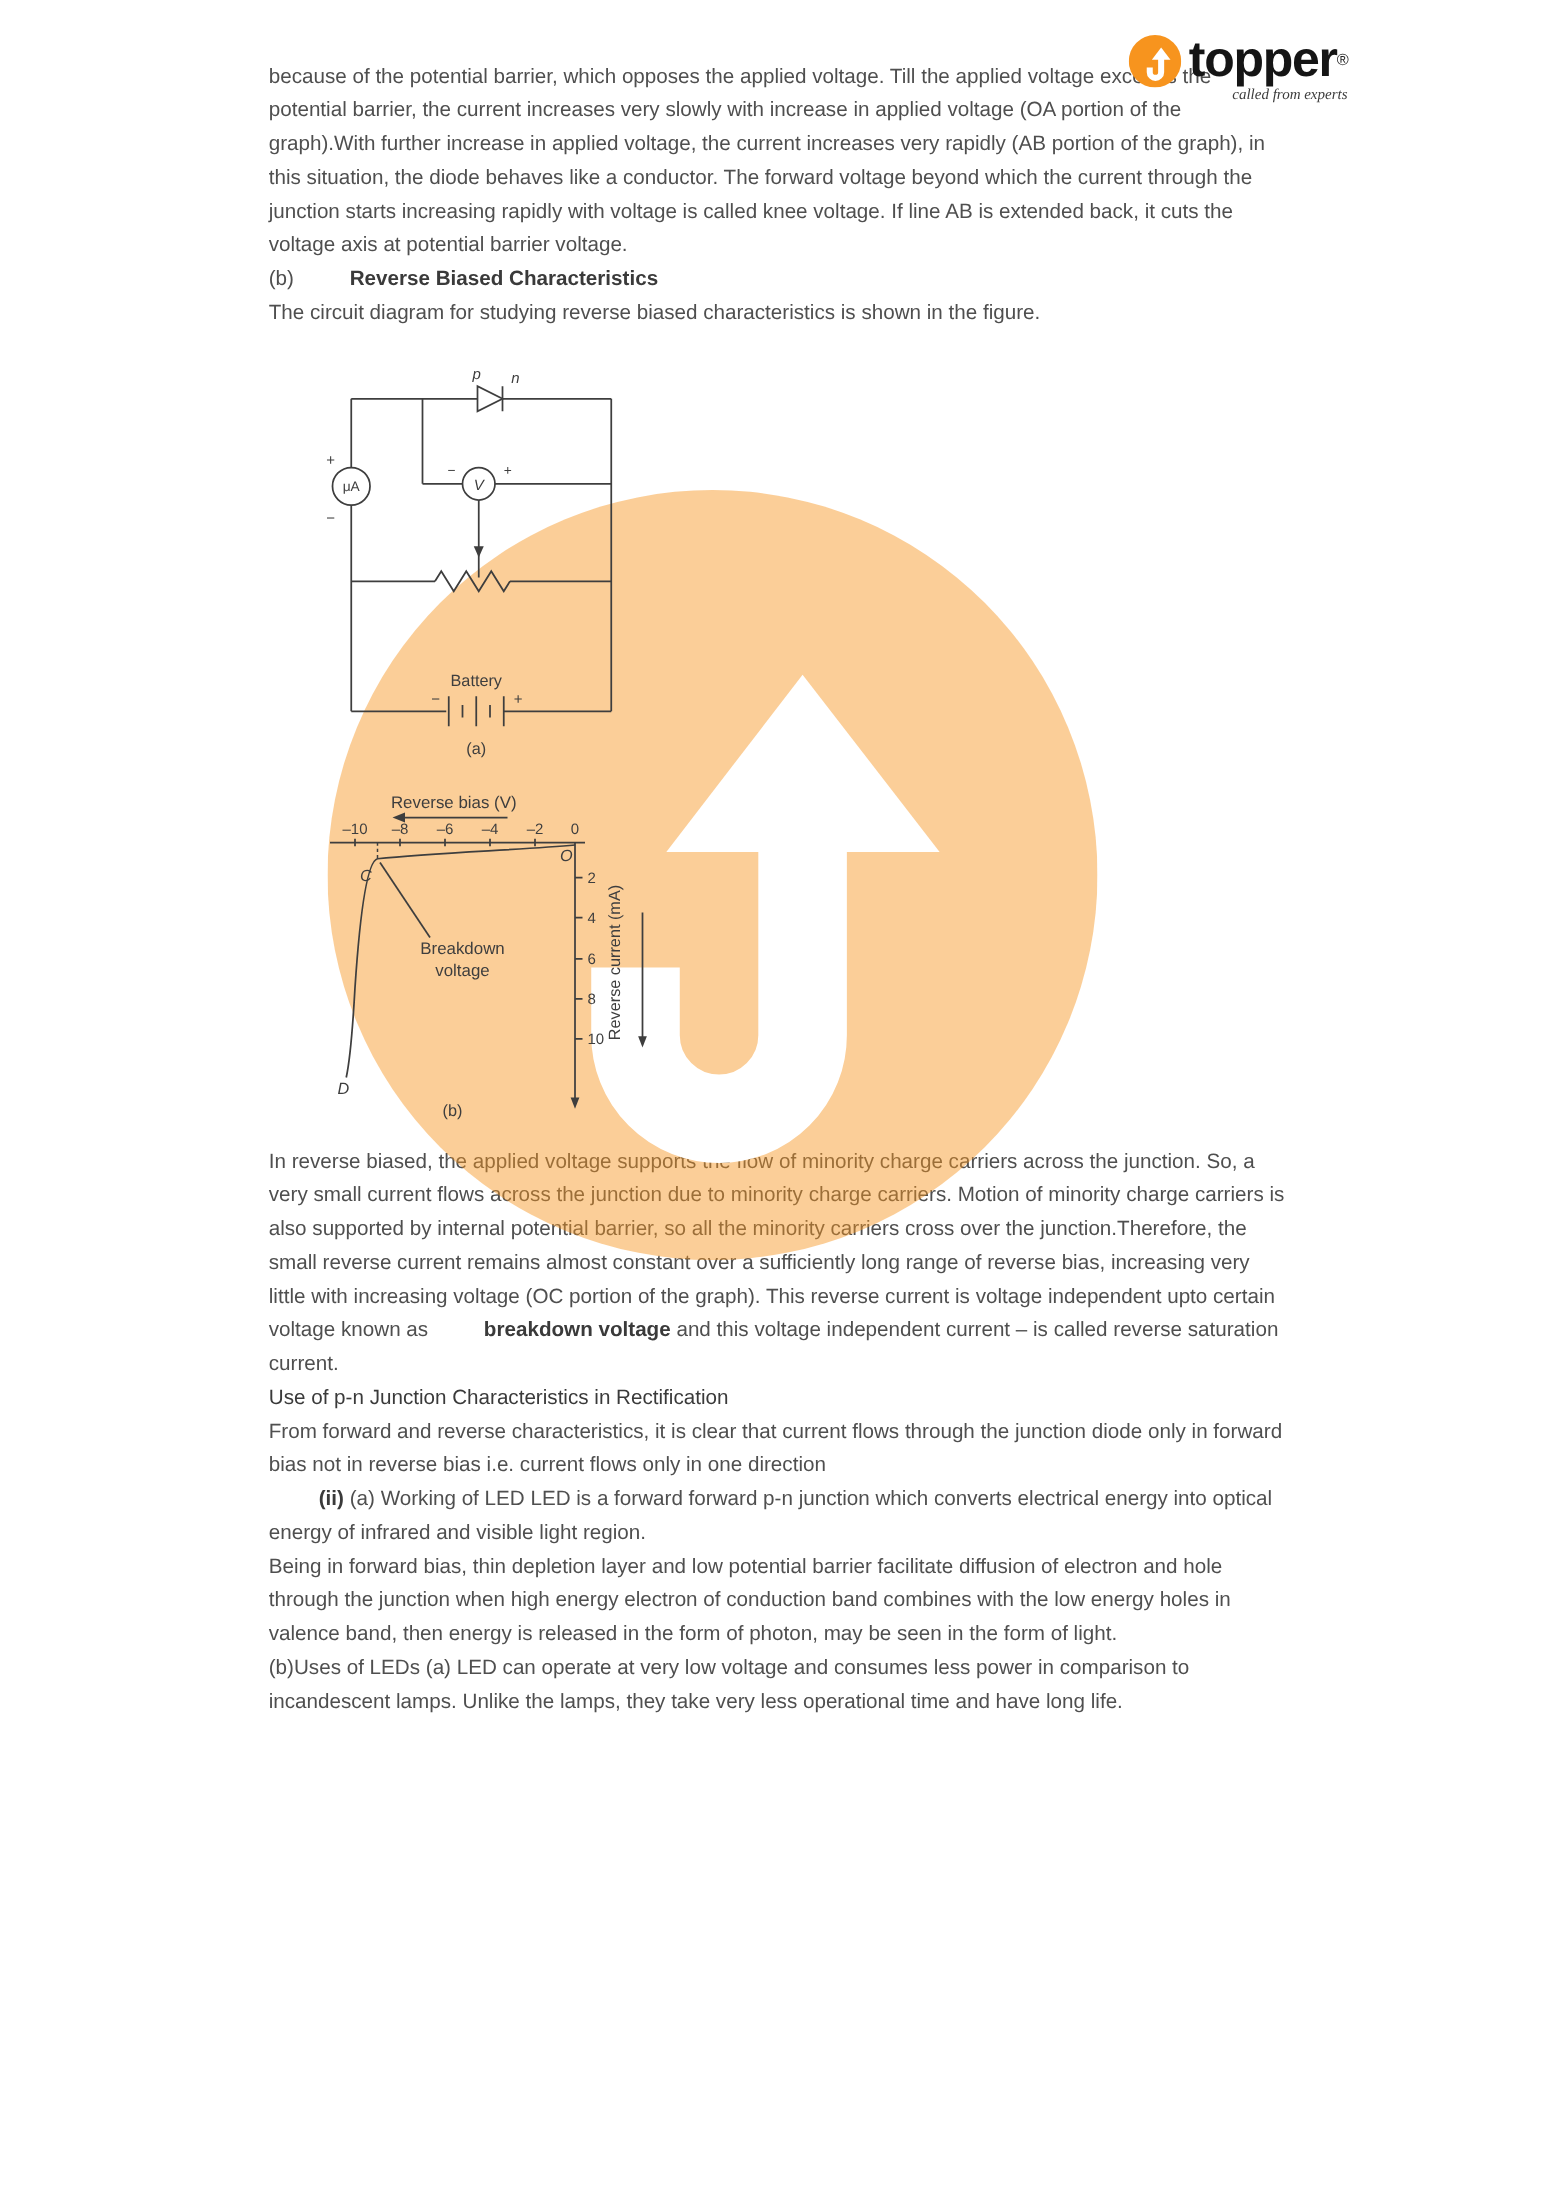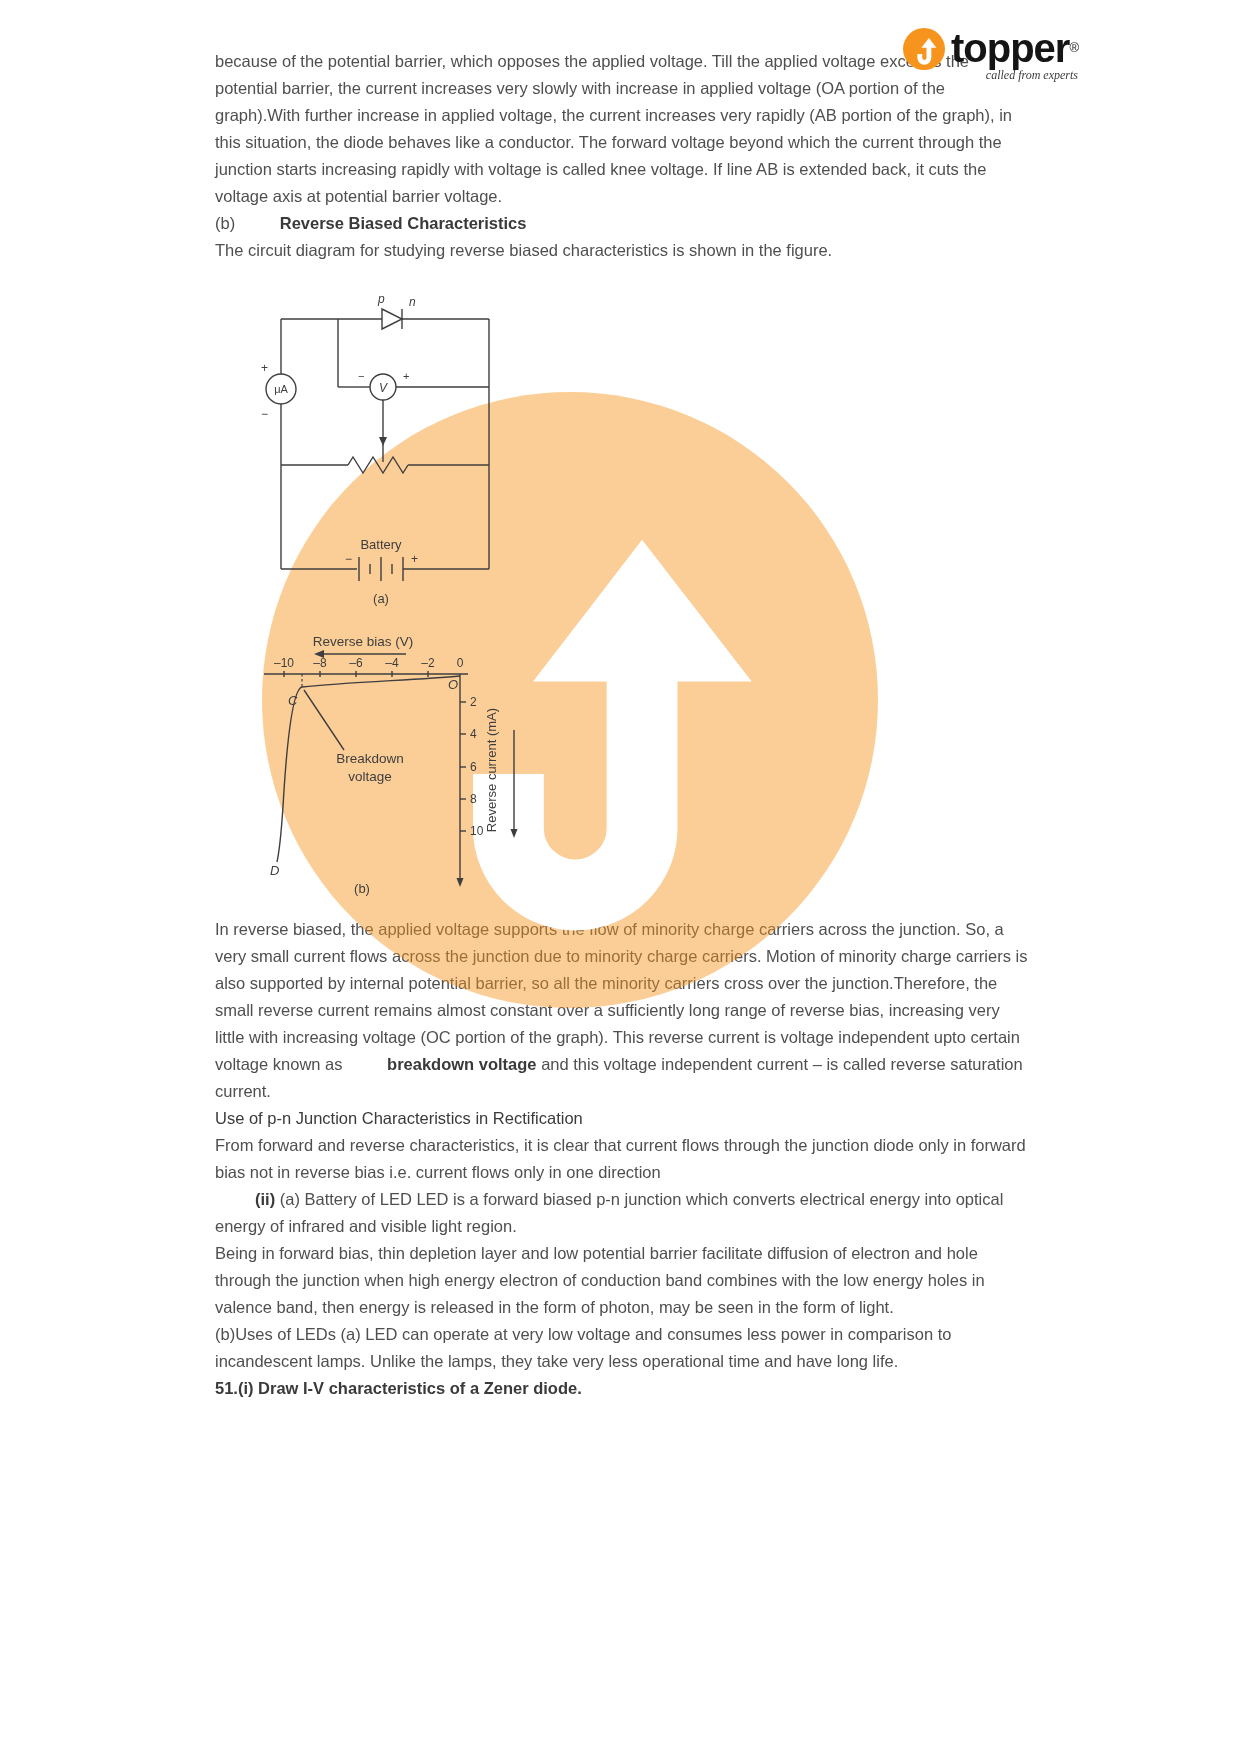--- a/index.html
+++ b/index.html
@@ -175,19 +175,18 @@
     <line class="wire" x1="86" y1="120" x2="46" y2="60"></line>
     <text x="112" y="133" font-size="13.5" text-anchor="middle">Breakdown</text>
     <text x="112" y="151" font-size="13.5" text-anchor="middle">voltage</text>
     <text x="104" y="263" font-size="13" text-anchor="middle">(b)</text>
   </svg>
 
   <div class="text-layer" id="block-bottom">
     <p><span>In reverse biased, the applied voltage supports the flow of minority charge carriers across the junction. So, a very small current flows across the junction due to minority charge carriers. Motion of minority charge carriers is also supported by internal potential barrier, so all the minority carriers cross over the junction.Therefore, the small reverse current remains almost constant over a sufficiently long range of reverse bias, increasing very little with increasing voltage (OC portion of the graph). This reverse current is voltage independent upto certain voltage known as </span><strong>breakdown voltage</strong><span> and this voltage independent current – is called reverse saturation current.</span></p>
     <p class="heading-bold">Use of p-n Junction Characteristics in Rectification</p>
     <p>From forward and reverse characteristics, it is clear that current flows through the junction diode only in forward bias not in reverse bias i.e. current flows only in one direction</p>
-    <p><strong>(ii)</strong><span> (a) Battery of LED LED is a forward biased p-n junction which converts electrical energy into optical energy of infrared and visible light region.</span></p>
+    <p><strong>(ii)</strong><span> (a) Working of LED LED is a forward forward p-n junction which converts electrical energy into optical energy of infrared and visible light region.</span></p>
     <p>Being in forward bias, thin depletion layer and low potential barrier facilitate diffusion of electron and hole through the junction when high energy electron of conduction band combines with the low energy holes in valence band, then energy is released in the form of photon, may be seen in the form of light.</p>
     <p>(b)Uses of LEDs (a) LED can operate at very low voltage and consumes less power in comparison to incandescent lamps. Unlike the lamps, they take very less operational time and have long life.</p>
-    <p class="q51">51.(i) Draw I-V characteristics of a Zener diode.</p>
   </div>
 
 </div>
 
 </body></html>

